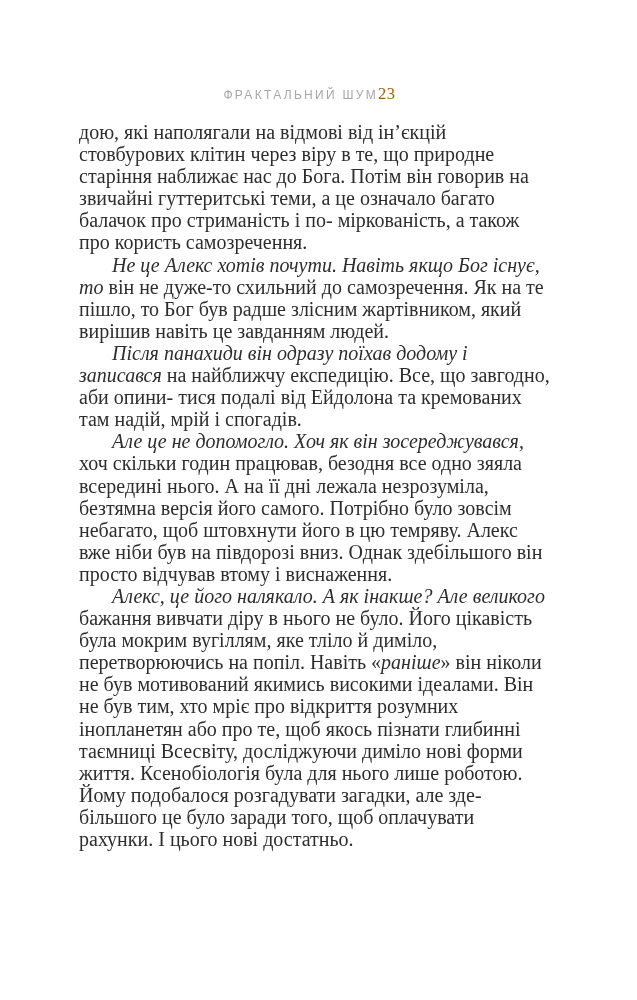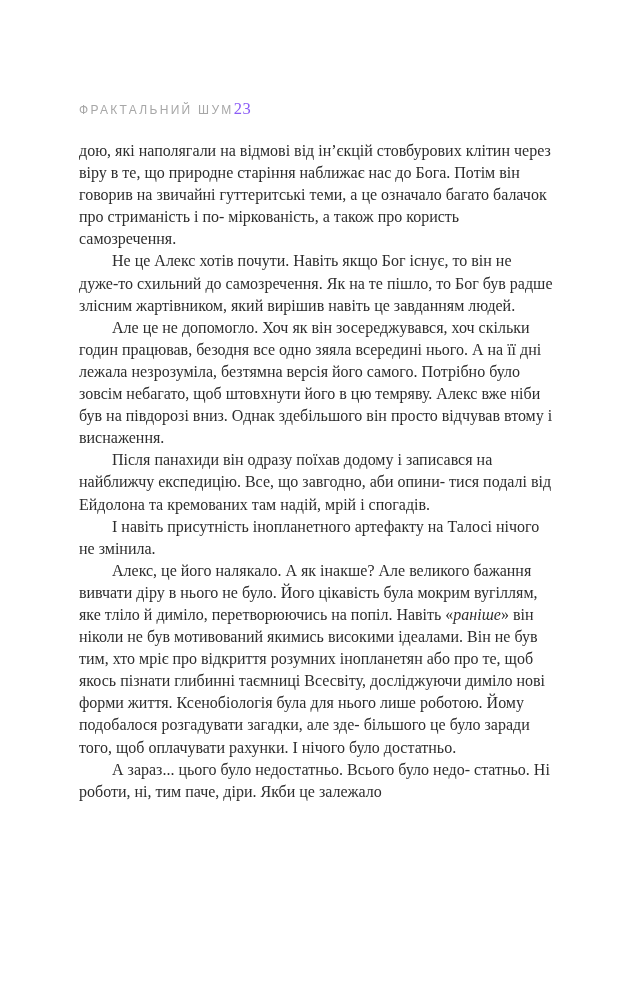--- a/index.html
+++ b/index.html
@@ -8,53 +8,53 @@
     background: #ffffff;
     font-family: "Liberation Serif", serif;
     overflow: hidden;
   }
   .page {
     position: absolute; left: 0; top: 0;
     width: 637px; height: 1000px;
     background: #ffffff;
   }
   .running-head {
-    position: absolute; left: 79px; top: 99px; width: 474px;
-    display: flex; justify-content: flex-start; align-items: baseline;
+    position: absolute; left: 79px; top: 84px; width: 474px;
+    display: flex; justify-content: center; align-items: baseline;
   }
   .running-title {
     font-family: "Liberation Sans", sans-serif;
     font-size: 12px; font-weight: 400;
     letter-spacing: 2.3px;
     color: #a7a7a7;
     white-space: nowrap;
   }
   .page-number {
     font-family: "Liberation Serif", serif;
     font-size: 16.5px;
-    color: #8b5cf6;
+    color: #a16207;
     padding-right: 13px;
     letter-spacing: 0.5px;
   }
   .text-block {
-    position: absolute; left: 79px; top: 140px; width: 474px;
+    position: absolute; left: 79px; top: 121px; width: 474px;
     color: #2d2d2d;
-    font-size: 16px;
+    font-size: 20px;
     line-height: 22.1px;
   }
   .text-block p { margin: 0; padding: 0; }
   .line {
     text-align: justify;
     text-align-last: justify;
     text-justify: inter-word;
     height: 22.1px;
     overflow: hidden;
   }
   .line.end { text-align-last: left; }
-  .line.indent { padding-left: 33px; }
+  .line.indent { padding-left: 33px; font-style: italic; }
   .line em { font-style: italic; }
 </style>
 </head>
 <body>
 
 <div class="page">
 
   <div class="running-head">
     <span class="running-title">ФРАКТАЛЬНИЙ ШУМ</span>
     <span class="page-number">23</span>
@@ -71,54 +71,46 @@
     </p>
 
     <p>
       <span class="line indent">Не це Алекс хотів почути. Навіть якщо Бог існує, то</span>
       <span class="line">він не дуже-то схильний до самозречення. Як на те пішло,</span>
       <span class="line">то Бог був радше злісним жартівником, який вирішив</span>
       <span class="line end">навіть це завданням людей.</span>
     </p>
 
     <p>
+      <span class="line indent">Після панахиди він одразу поїхав додому і записався</span>
+      <span class="line">на найближчу експедицію. Все, що завгодно, аби опини-</span>
+      <span class="line">тися подалі від Ейдолона та кремованих там надій, мрій</span>
+      <span class="line end">і спогадів.</span>
+    </p>
+
+    <p>
       <span class="line indent">Але це не допомогло. Хоч як він зосереджувався,</span>
       <span class="line">хоч скільки годин працював, безодня все одно зяяла</span>
       <span class="line">всередині нього. А на її дні лежала незрозуміла, безтямна</span>
       <span class="line">версія його самого. Потрібно було зовсім небагато, щоб</span>
       <span class="line">штовхнути його в цю темряву. Алекс вже ніби був на</span>
       <span class="line">півдорозі вниз. Однак здебільшого він просто відчував</span>
       <span class="line end">втому і виснаження.</span>
     </p>
 
-    <p>
-      <span class="line indent">Після панахиди він одразу поїхав додому і записався</span>
-      <span class="line">на найближчу експедицію. Все, що завгодно, аби опини-</span>
-      <span class="line">тися подалі від Ейдолона та кремованих там надій, мрій</span>
-      <span class="line end">і спогадів.</span>
-    </p>
-
-    <p>
-      <span class="line indent">І навіть присутність інопланетного артефакту на</span>
-      <span class="line end">Талосі нічого не змінила.</span>
-    </p>
 
     <p>
       <span class="line indent">Алекс, це його налякало. А як інакше? Але великого</span>
       <span class="line">бажання вивчати діру в нього не було. Його цікавість була</span>
       <span class="line">мокрим вугіллям, яке тліло й диміло, перетворюючись</span>
       <span class="line">на попіл. Навіть «<em>раніше</em>» він ніколи не був мотивований</span>
       <span class="line">якимись високими ідеалами. Він не був тим, хто мріє про</span>
       <span class="line">відкриття розумних інопланетян або про те, щоб якось</span>
       <span class="line">пізнати глибинні таємниці Всесвіту, досліджуючи диміло</span>
       <span class="line">нові форми життя. Ксенобіологія була для нього лише</span>
       <span class="line">роботою. Йому подобалося розгадувати загадки, але зде-</span>
       <span class="line">більшого це було заради того, щоб оплачувати рахунки.</span>
-      <span class="line end">І нічого було достатньо.</span>
+      <span class="line end">І цього нові достатньо.</span>
     </p>
 
-    <p>
-      <span class="line indent">А зараз... цього було недостатньо. Всього було недо-</span>
-      <span class="line end">статньо. Ні роботи, ні, тим паче, діри. Якби це залежало</span>
-    </p>
 
   </div>
 </div>
 
 </body></html>

